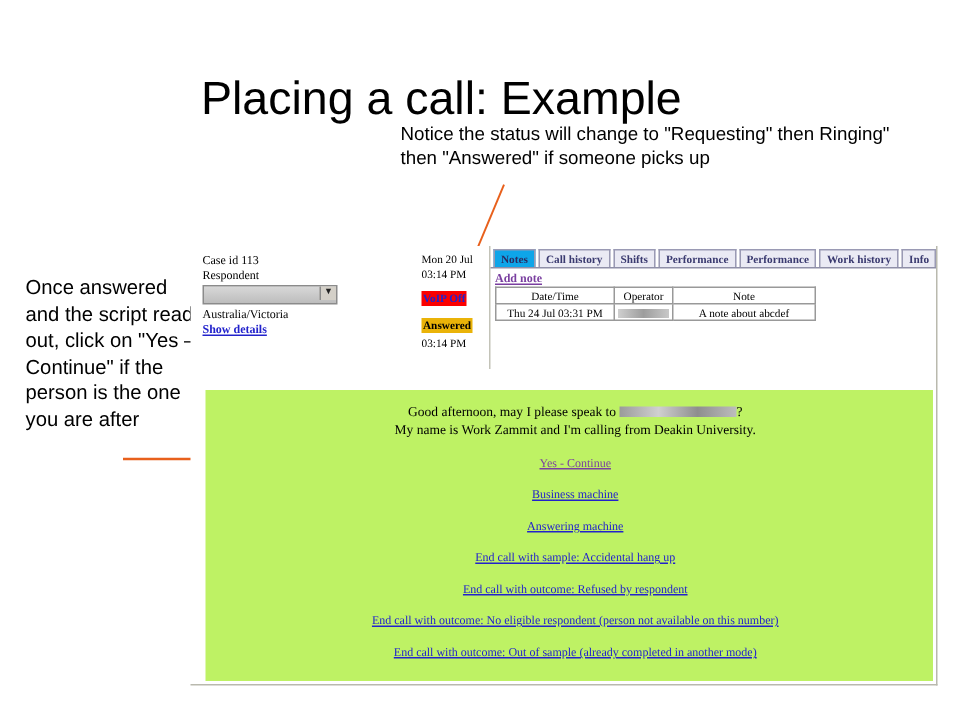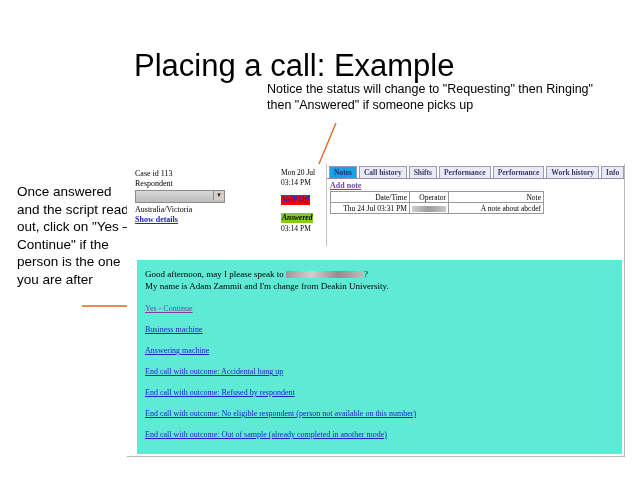--- a/index.html
+++ b/index.html
@@ -57,55 +57,55 @@
     white-space:nowrap;overflow:hidden;cursor:pointer;
   }
   .gbtn.small{width:30px;}
   .gbtn.rec{background:#fb0000;border:1px solid #b40000;color:#ffffff;
             box-shadow:none;font-weight:bold;}
   
   #status-col{position:absolute;left:154px;top:4px;width:44px;}
   .stxt{font-size:7.5px;color:#000;line-height:10px;white-space:nowrap;}
   .badge{
     display:inline-block;font-size:7.5px;line-height:10px;padding:0 1px;
-    white-space:nowrap;font-weight:bold;font-style:italic;
+    white-space:nowrap;font-weight:bold;
   }
   .badge.off{background:#fb0000;color:#2222cc;}
-  .badge.ans{background:#84cc16;color:#000;}
+  .badge.ans{background:#eab308;color:#000;}
   
   #tab-panel{
     position:absolute;left:199px;top:0px;right:0;height:82px;
     border-left:1px solid #c3c3b8;
   }
   #tab-row{
     display:flex;gap:2px;padding:2px 2px 0 2px;align-items:flex-end;
     border-bottom:1px solid #8f8fa8;
   }
   .tab{
     font-size:7.5px;line-height:11px;padding:0px 4px;
     border:1px solid #9a9ab4;border-bottom:none;
     background:#eaeaf4;color:#3a3a70;font-weight:bold;
     white-space:nowrap;cursor:pointer;
   }
   .tab.active{background:#0ea5e9;color:#2a2a60;}
   #addnote{margin:2px 0 1px 3px;}
   #note-table{border-collapse:collapse;margin-left:3px;font-size:7.5px;}
   #note-table th,#note-table td{
-    border:1px solid #999;padding:0px 2px;text-align:right;font-weight:normal;
+    border:1px solid #999;padding:0px 2px;text-align:center;font-weight:normal;
     white-space:nowrap;height:10px;
   }
   #note-table th{background:#ffffff;}
   .redact{display:inline-block;width:34px;height:6px;
     background:linear-gradient(to right,#cfcfcf,#9d9d9d,#c8c8c8);vertical-align:middle;}
   .redact.long{width:78px;height:7px;
     background:linear-gradient(to right,#9a9a9a,#d0d0d0,#8e8e8e,#bdbdbd);}
   
   #script-pane{
     position:absolute;left:10px;top:96px;right:2px;bottom:2px;
-    background:#5eead4;padding:8px 0 0 8px;
+    background:#bef264;padding:8px 0 0 8px;text-align:center;
   }
   .script-line{font-size:9px;line-height:12px;color:#000;}
   #links{margin-top:12px;}
   #links a{
     display:block;font-size:8px;line-height:10px;margin-bottom:11px;
     color:#2222cc;text-decoration:underline;cursor:pointer;white-space:nowrap;
   }
   #links a.first{color:#7a3fa0;}
 </style>
 </head>
@@ -175,26 +175,26 @@
         <td>Thu 24 Jul 03:31 PM</td>
         <td><span class="redact"></span></td>
         <td>A note about abcdef</td>
       </tr>
     </tbody>
       </table>
   </div>
 
   <div id="script-pane">
     <div class="script-line"><span>Good afternoon, may I please speak to </span><span class="redact long"></span><span>?</span></div>
-    <div class="script-line">My name is Adam Zammit and I'm change from Deakin University.</div>
+    <div class="script-line">My name is Work Zammit and I'm calling from Deakin University.</div>
 
     <div id="links">
       <a class="first">Yes - Continue</a>
       <a>Business machine</a>
       <a>Answering machine</a>
-      <a>End call with outcome: Accidental hang up</a>
+      <a>End call with sample: Accidental hang up</a>
       <a>End call with outcome: Refused by respondent</a>
       <a>End call with outcome: No eligible respondent (person not available on this number)</a>
       <a>End call with outcome: Out of sample (already completed in another mode)</a>
     </div>
   </div>
 
 </div>
 
 </body></html>

